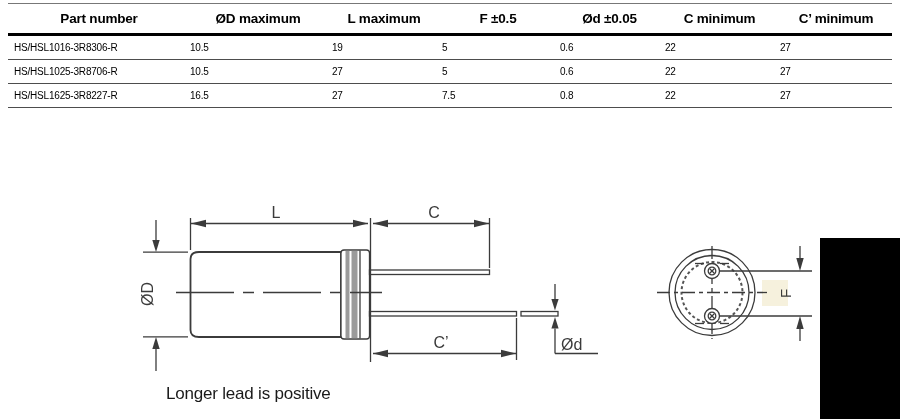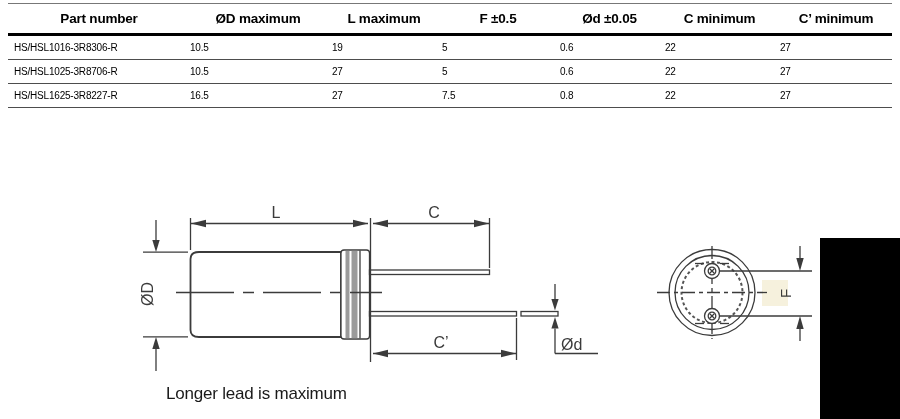--- a/index.html
+++ b/index.html
@@ -187,15 +187,15 @@
       <line class="ln" x1="800" y1="246" x2="800" y2="258"></line>
       <polygon class="arr" points="800,271 796.3,258 803.7,258"></polygon>
       <polygon class="arr" points="800,316 796.3,329 803.7,329"></polygon>
       <line class="ln" x1="800" y1="329" x2="800" y2="341"></line>
       <text class="dimtxt-sm" text-anchor="middle" transform="rotate(-90 786 293.5)" x="786" y="298.5">F</text>
     </g>
 
     <rect x="820" y="238" width="80" height="181" fill="#000000"></rect>
   </svg>
 
-  <div class="note">Longer lead is maximum</div>
+  <div class="note">Longer lead is positive</div>
 
 </div>
 
 </body></html>

